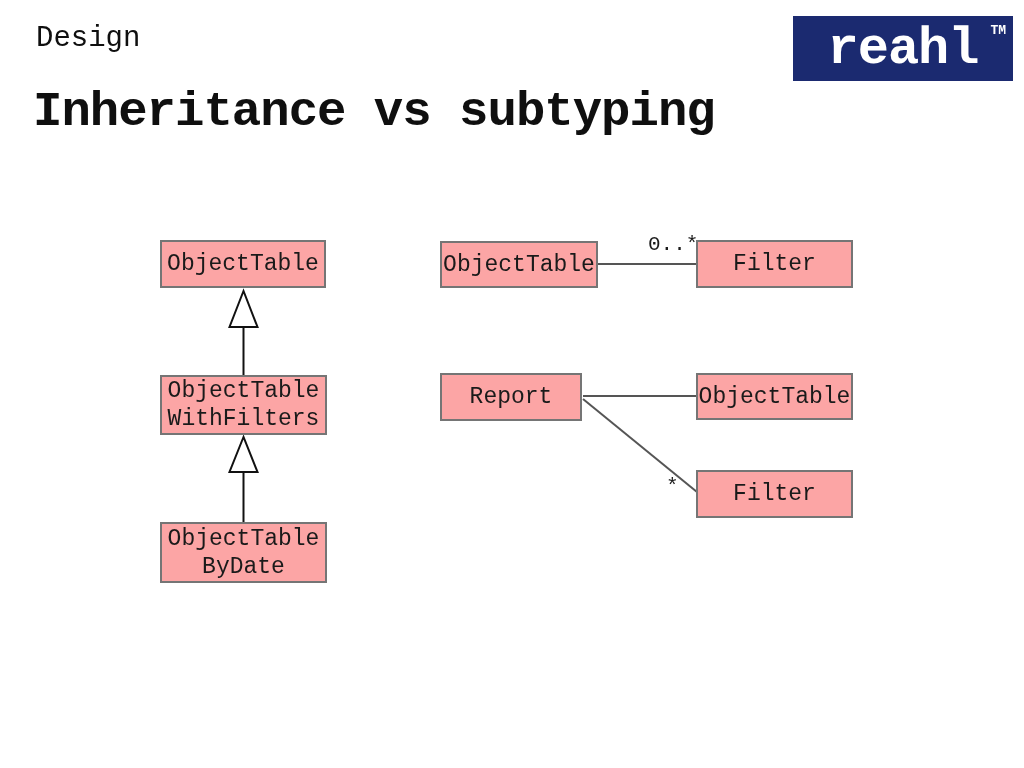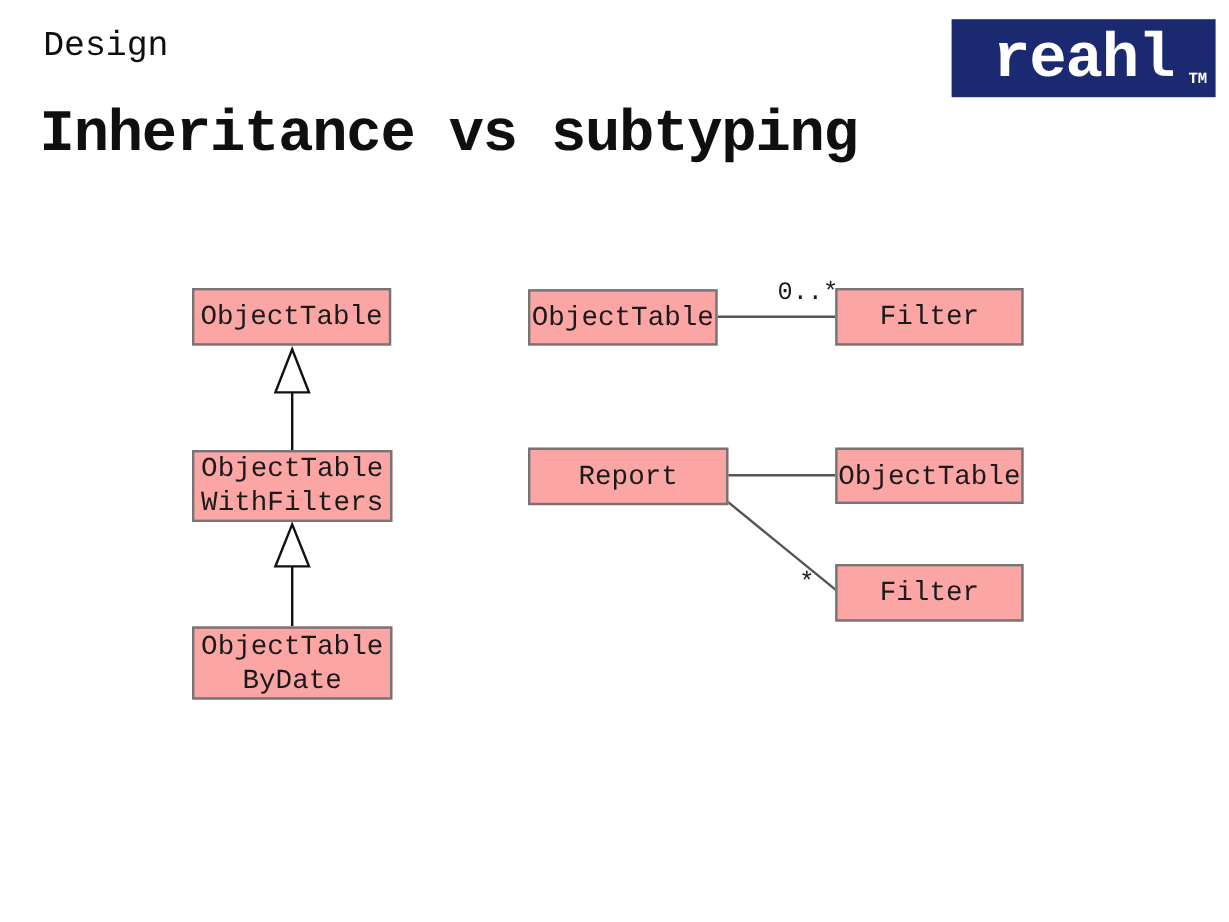--- a/index.html
+++ b/index.html
@@ -53,21 +53,20 @@
     margin-top: 2px;
   }
   .logo-tm {
     position: absolute;
     top: 7px;
     right: 7px;
     color: #ffffff;
     font-size: 13px;
     font-weight: 700;
     letter-spacing: 0;
-    margin-top: 35px;
   }
 
   .connector-svg {
     position: absolute;
     left: 0;
     top: 0;
     width: 1024px;
     height: 768px;
     pointer-events: none;
   }
@@ -85,21 +84,21 @@
     color: #1a1a1a;
     white-space: pre-line;
   }
 
   .box-inherit-1 { left: 160px; top: 240px; width: 166px; height: 48px; }
   .box-inherit-2 { left: 160px; top: 375px; width: 167px; height: 60px; }
   .box-inherit-3 { left: 160px; top: 522px; width: 167px; height: 61px; }
 
   .box-assoc-objecttable-top { left: 440px; top: 241px; width: 158px; height: 47px; }
   .box-assoc-filter-top      { left: 696px; top: 240px; width: 157px; height: 48px; }
-  .box-assoc-report          { left: 440px; top: 373px; width: 167px; height: 48px; }
+  .box-assoc-report          { left: 440px; top: 373px; width: 142px; height: 48px; }
   .box-assoc-objecttable-bot { left: 696px; top: 373px; width: 157px; height: 47px; }
   .box-assoc-filter-bot      { left: 696px; top: 470px; width: 157px; height: 48px; }
 
   .multiplicity {
     position: absolute;
     font-size: 21px;
     color: #1a1a1a;
   }
   .multiplicity-top { left: 648px; top: 233px; width: 40px; text-align: right; }
   .multiplicity-bottom { left: 666px; top: 475px; }

